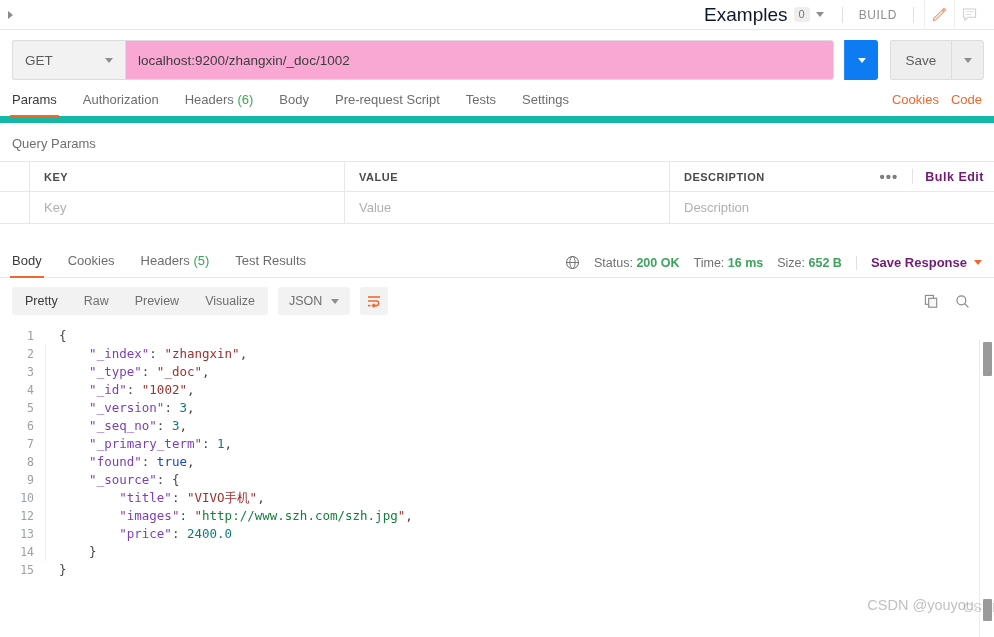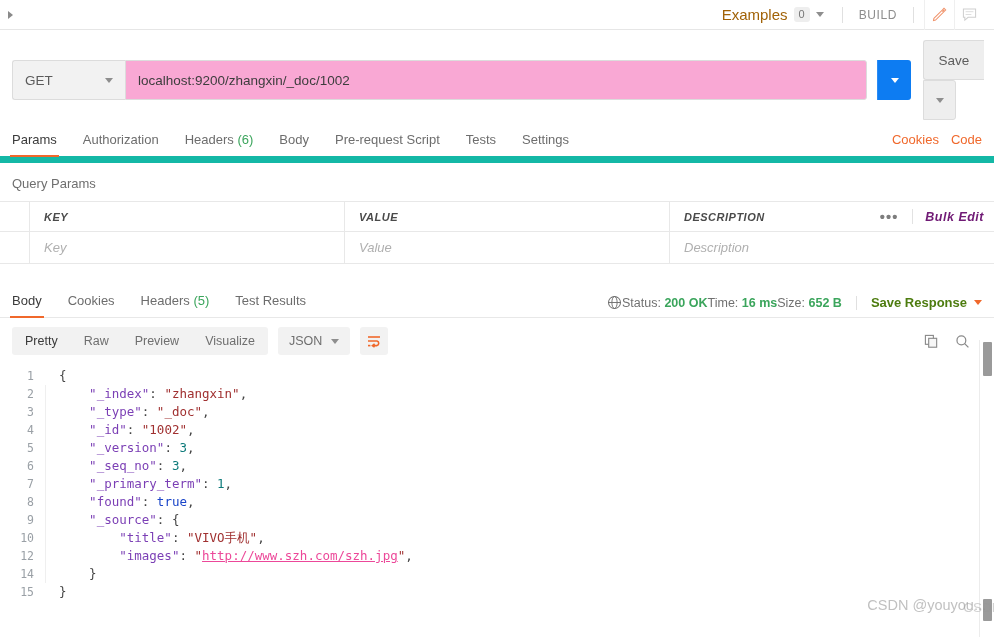--- a/index.html
+++ b/index.html
@@ -33,21 +33,21 @@
     text-underline-offset: 3px;
     text-decoration-color: #a9a9a9;
     letter-spacing: .2px;
   }
   .titlebar-right {
     margin-left: auto;
     display: flex; align-items: center; gap: 0;
     height: 100%;
   }
   .examples-wrap { display:flex; align-items:center; gap:6px; padding: 0 8px; }
-  .examples-label { font-size: 15px; color:#a16207; }
+  .examples-label { font-size: 19px; color:#0f172a; }
   .examples-count {
     font-size: 11px; color:#777; background:#eeeeee;
     border-radius: 3px; padding: 1px 5px; line-height: 13px;
   }
   .caret-dn {
     width:0;height:0;border-left:4px solid transparent;border-right:4px solid transparent;
     border-top:5px solid #8e8e8e; display:inline-block;
   }
   .vsep { width:1px; height:16px; background:#e0e0e0; margin: 0 10px; }
   .build-btn { font-size:12px; color:#8d8d8d; letter-spacing:.6px; padding: 0 6px; }
@@ -92,21 +92,21 @@
   .send-caret {
     background:#0d7cf2; height:40px; width:34px;
     display:flex;align-items:center;justify-content:center;
     border-radius:0 3px 3px 0;
     border-left:1px solid #2b8bf5;
   }
   .caret-white {
     width:0;height:0;border-left:4.5px solid transparent;border-right:4.5px solid transparent;
     border-top:5.5px solid #ffffff;
   }
-  .save-group { display:flex; margin-left: 12px; flex-direction: column; }
+  .save-group { display:flex; margin-left: 12px; }
   .save-btn {
     background:#eeeeee; border:1px solid #dcdcdc; border-right:none;
     height:40px; width:61px;
     display:flex;align-items:center;justify-content:center;
     font-size:13.5px; color:#5d5d5d; border-radius:3px 0 0 3px;
   }
   .save-caret {
     background:#eeeeee; border:1px solid #dcdcdc;
     height:40px; width:33px;
     display:flex;align-items:center;justify-content:center;
@@ -133,21 +133,21 @@
   }
   .cnt-green { color:#3ba55c; }
   .req-tabs-right {
     margin-left:auto; display:flex; gap:12px; padding-bottom:9px;
     white-space:nowrap; overflow:hidden;
   }
   .orange-link { color:#f0682b; font-size:13px; }
 
   
   .qp-title { font-size:13px; color:#6f6f6f; padding: 13px 12px 10px 12px; }
-  .qp-table { width: 100%; border-top:1px solid #e8e8e8;font-style:italic; }
+  .qp-table { width: 100%; border-top:1px solid #e8e8e8; }
   .qp-row { display:flex; border-bottom:1px solid #e8e8e8; }
   .qp-check { width:30px; border-right:1px solid #e8e8e8; }
   .qp-c-key { width:315px; border-right:1px solid #e8e8e8; }
   .qp-c-val { width:325px; border-right:1px solid #e8e8e8; }
   .qp-c-desc { flex:1; display:flex; align-items:center; }
   .qp-head .qp-check, .qp-head .qp-c-key, .qp-head .qp-c-val, .qp-head .qp-c-desc {
     height:29px; display:flex; align-items:center;
     font-size:11px; font-weight:bold; color:#4a4a4a; letter-spacing:.5px;
     padding-left: 14px;
   }
@@ -165,24 +165,24 @@
   .bulk { color:#701a75; font-size:12.5px; padding: 0 10px 0 12px; white-space:nowrap; }
 
   
   .resp-sep { height: 24px; }
   .resp-tabs {
     display:flex; align-items:flex-end;
     padding: 0 12px; height:30px;
     border-bottom:1px solid #e8e8e8;
   }
   .resp-meta { margin-left:auto; display:flex; align-items:center; gap:0; padding-bottom:7px; }
-  .meta-item { font-size:12.5px; color:#707070; white-space:nowrap; }
+  .meta-item { font-size:12.5px; color:#707070; margin-left:14px; white-space:nowrap; }
   .meta-val { color:#3ba55c; font-weight:bold; }
   .meta-sep { width:1px; height:14px; background:#e0e0e0; margin-left:14px; }
-  .save-resp { color:#4d7c0f; font-size:13px; font-weight:bold; margin-left:14px; }
+  .save-resp { color:#701a75; font-size:13px; font-weight:bold; margin-left:14px; }
 
   
   .viewer-bar { display:flex; align-items:center; padding: 9px 12px 8px 12px; }
   .seg {
     display:flex; background:#f2f2f2; border-radius:3px; overflow:hidden;
   }
   .seg-item { font-size:12.5px; color:#6f6f6f; padding: 7px 13px; }
   .seg-item.active { color:#3a3a3a; }
   .json-sel {
     display:flex; align-items:center; gap:9px;
@@ -213,21 +213,21 @@
   .code-line {
     flex:1; white-space:pre; line-height:18px;
     border-left:1px solid #efefef; padding-left: 13px;
   }
   .code-line.nogut { border-left:1px solid transparent; }
   .k { color:#7b3fb5; }
   .s { color:#a03030; }
   .n { color:#0d7a7a; }
   .b { color:#1a45c9; }
   .p { color:#444; }
-  .lnk { color:#ec4899; text-decoration:underline; }
+  .lnk { color:#15803d; }
 
   
   .vscroll {
     position:absolute; right:0; top:340px; width:15px; bottom:0;
     border-left:1px solid #ececec; background:#ffffff;
   }
   .vthumb {
     position:absolute; top:2px; left:3px; width:9px; height:34px;
     background:#9a9a9a; border-radius:1px;
   }
@@ -466,20 +466,24 @@
     </div>
     <div class="code-row">
       <div class="ln">10</div>
       <div class="code-line"><span class="p">        </span><span class="k">"title"</span><span class="p">: </span><span class="s">"VIVO手机"</span><span class="p">,</span></div>
     </div>
     <div class="code-row">
       <div class="ln">12</div>
       <div class="code-line"><span class="p">        </span><span class="k">"images"</span><span class="p">: </span><span class="s">"</span><span class="lnk">http://www.szh.com/szh.jpg</span><span class="s">"</span><span class="p">,</span></div>
     </div>
     <div class="code-row">
+      <div class="ln">13</div>
+      <div class="code-line"><span class="p">        </span><span class="k">"price"</span><span class="p">: </span><span class="n">2400.0</span></div>
+    </div>
+    <div class="code-row">
       <div class="ln">14</div>
       <div class="code-line"><span class="p">    }</span></div>
     </div>
     <div class="code-row">
       <div class="ln">15</div>
       <div class="code-line nogut"><span class="p">}</span></div>
     </div>
   </div>
 
 <div class="vscroll">

